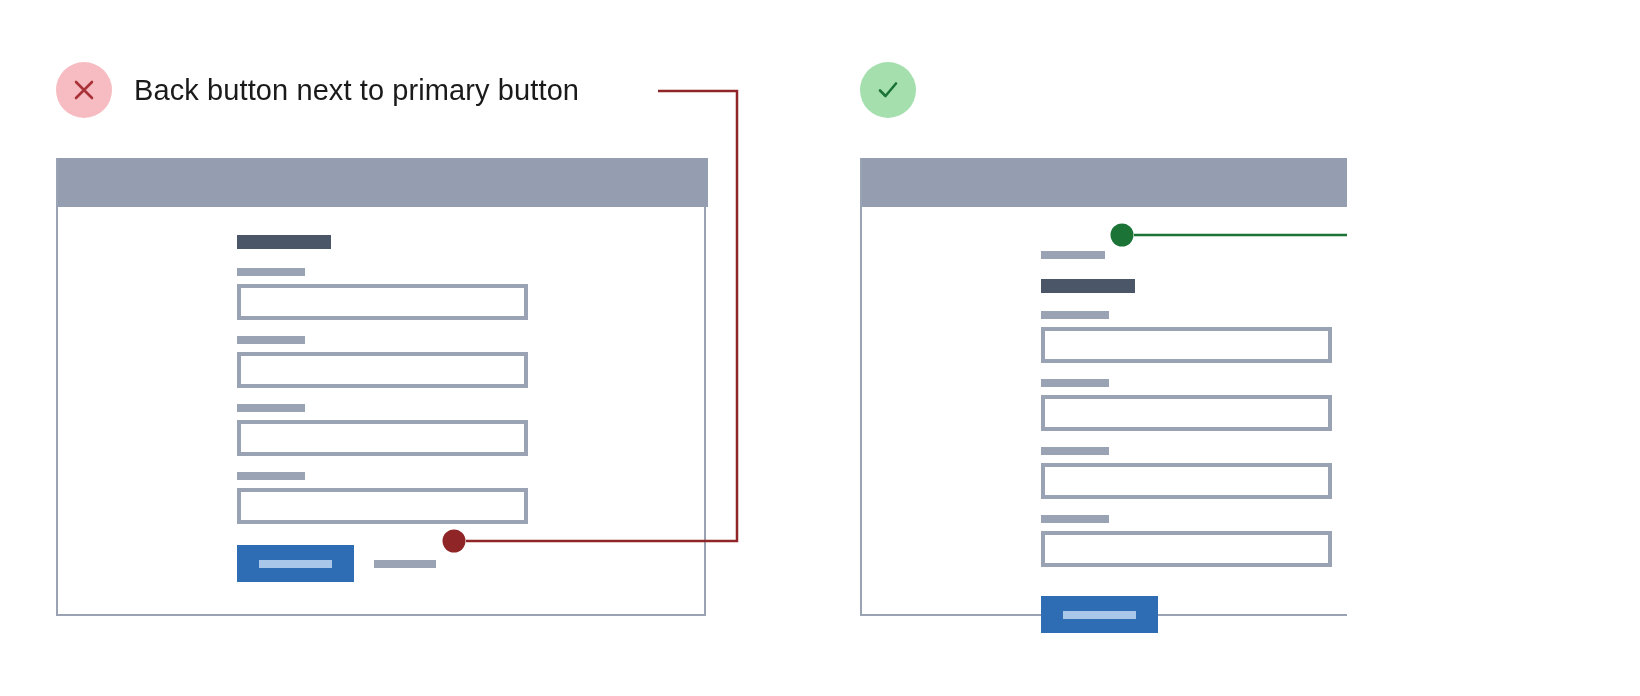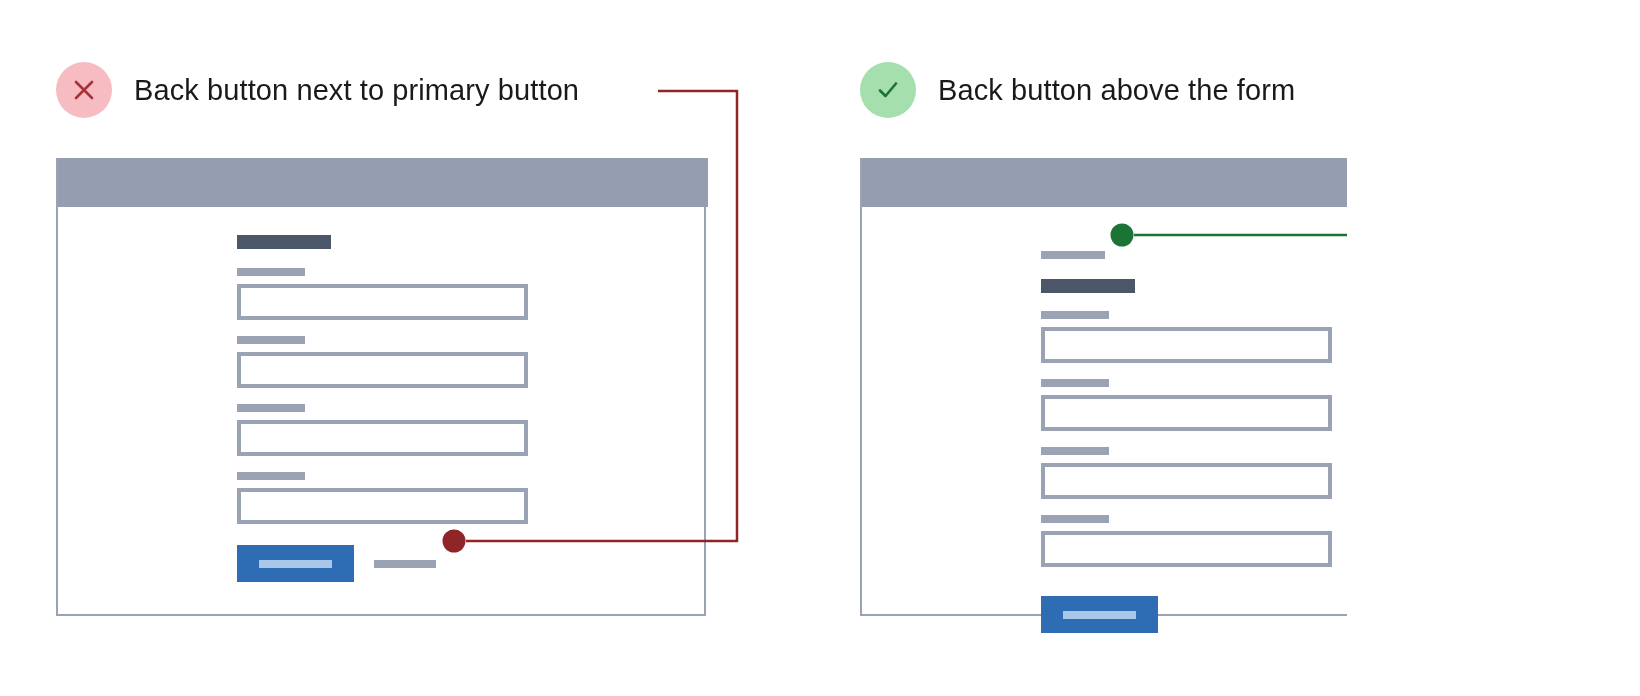--- a/index.html
+++ b/index.html
@@ -157,21 +157,20 @@
       <div class="wf-back-link" style="left:316px; top:353px; width:62px;"></div>
     </div>
   </div>
 
   <div class="caption-row" style="left:860px; top:62px;">
     <div class="status-badge good">
       <svg width="30" height="30" viewBox="0 0 30 30">
         <path d="M7 15.5 L12.5 21 L23 8.5" stroke="#1b7336" stroke-width="2.6" stroke-linecap="round" stroke-linejoin="round" fill="none"></path>
       </svg>
     </div>
-    <div class="caption-text">Back button above the form</div>
   </div>
 
   <div class="panel" style="left:860px; top:158px; width:650px; height:458px;">
     <div class="panel-header" style="width:650px;"></div>
 
     <div class="panel-body" style="top:49px; bottom:0;">
 
       <div class="wf-back-link" style="left:179px; top:44px; width:64px;"></div>
 
       <div class="wf-title" style="left:179px; top:72px; width:94px;"></div>

